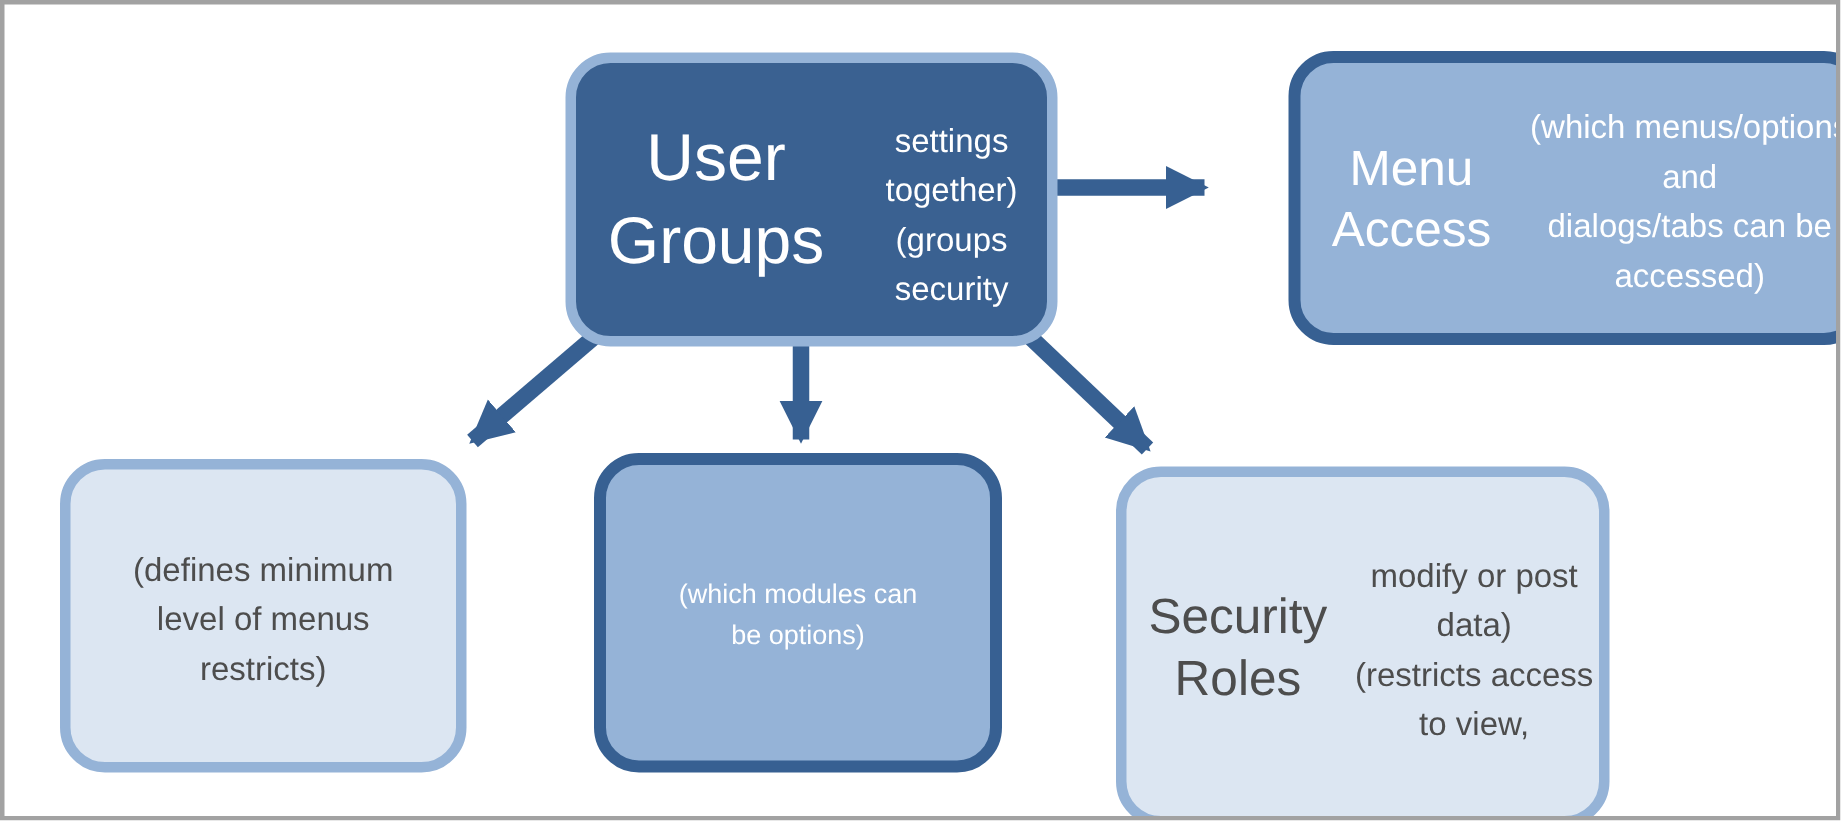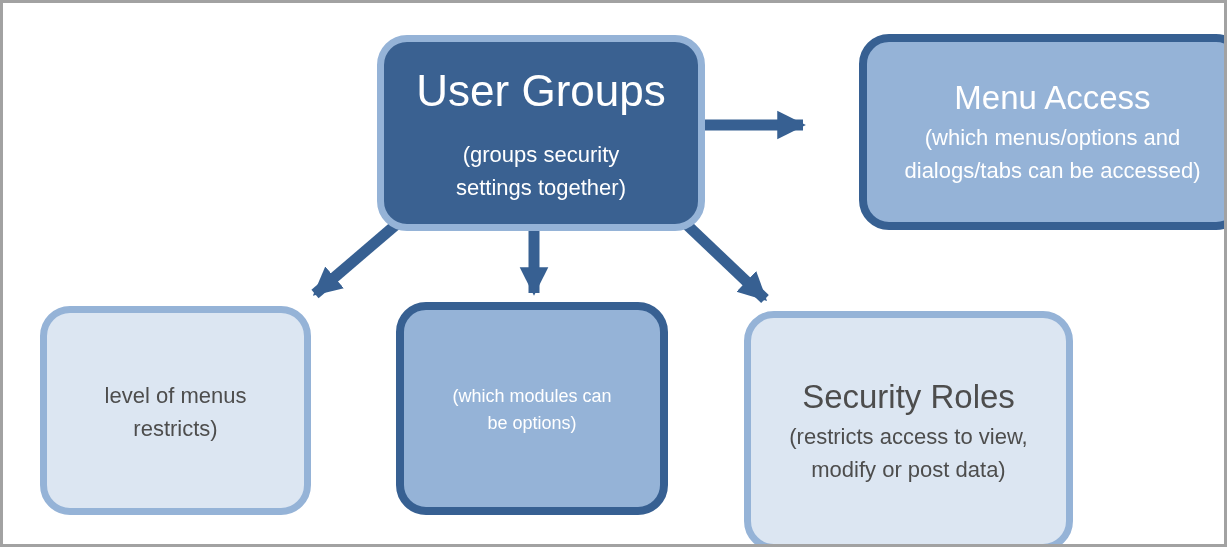--- a/index.html
+++ b/index.html
@@ -10,21 +10,21 @@
     box-sizing:border-box;
     background:#ffffff;
     border:3px solid #A2A2A2;
     overflow:hidden;
   }
   #arrow-layer{position:absolute;left:0;top:0;width:1227px;height:547px;}
   .node{
     position:absolute;
     box-sizing:border-box;
     border-radius:30px;
-    display:flex;flex-direction:column;
+    display:flex;flex-direction:row;
     align-items:center;justify-content:center;
     text-align:center;
   }
   .node.dark{background:#3A6191;border:7px solid #95B3D7;color:#FFFFFF;}
   .node.medium{background:#95B3D7;border:8px solid #376092;color:#FFFFFF;}
   .node.light{background:#DCE6F2;border:7px solid #95B3D7;color:#4D4D4D;}
 
   .title{font-size:33px;line-height:1.25;}
   .subtitle{font-size:22px;line-height:1.5;margin-top:3px;}
   .line{display:block;}
@@ -56,48 +56,49 @@
     </defs>
     <line x1="690" y1="122" x2="800" y2="122" stroke="#376092" stroke-width="11" marker-end="url(#ah)"></line>
     <line x1="395" y1="220" x2="312" y2="291" stroke="#376092" stroke-width="11" marker-end="url(#ah)"></line>
     <line x1="531" y1="220" x2="531" y2="290" stroke="#376092" stroke-width="11" marker-end="url(#ah)"></line>
     <line x1="682" y1="220" x2="762" y2="296" stroke="#376092" stroke-width="11" marker-end="url(#ah)"></line>
   </svg>
 
   <div class="node dark n-user-groups">
     <div class="title">User Groups</div>
     <div class="subtitle">
+      <span class="line">settings together)</span>
       <span class="line">(groups security</span>
-      <span class="line">settings together)</span>
     </div>
   </div>
 
   <div class="node medium n-menu-access">
     <div class="title">Menu Access</div>
     <div class="subtitle">
       <span class="line">(which menus/options and</span>
       <span class="line">dialogs/tabs can be accessed)</span>
     </div>
   </div>
 
   <div class="node light n-access-levels">
     <div class="subtitle">
+      <span class="line">(defines minimum</span>
       <span class="line">level of menus</span>
       <span class="line">restricts)</span>
     </div>
   </div>
 
   <div class="node medium n-application-access">
     <div class="subtitle">
       <span class="line">(which modules can</span>
       <span class="line">be options)</span>
     </div>
   </div>
 
   <div class="node light n-security-roles">
     <div class="title">Security Roles</div>
     <div class="subtitle">
+      <span class="line">modify or post data)</span>
       <span class="line">(restricts access to view,</span>
-      <span class="line">modify or post data)</span>
     </div>
   </div>
 
 </div>
 
 </body></html>

